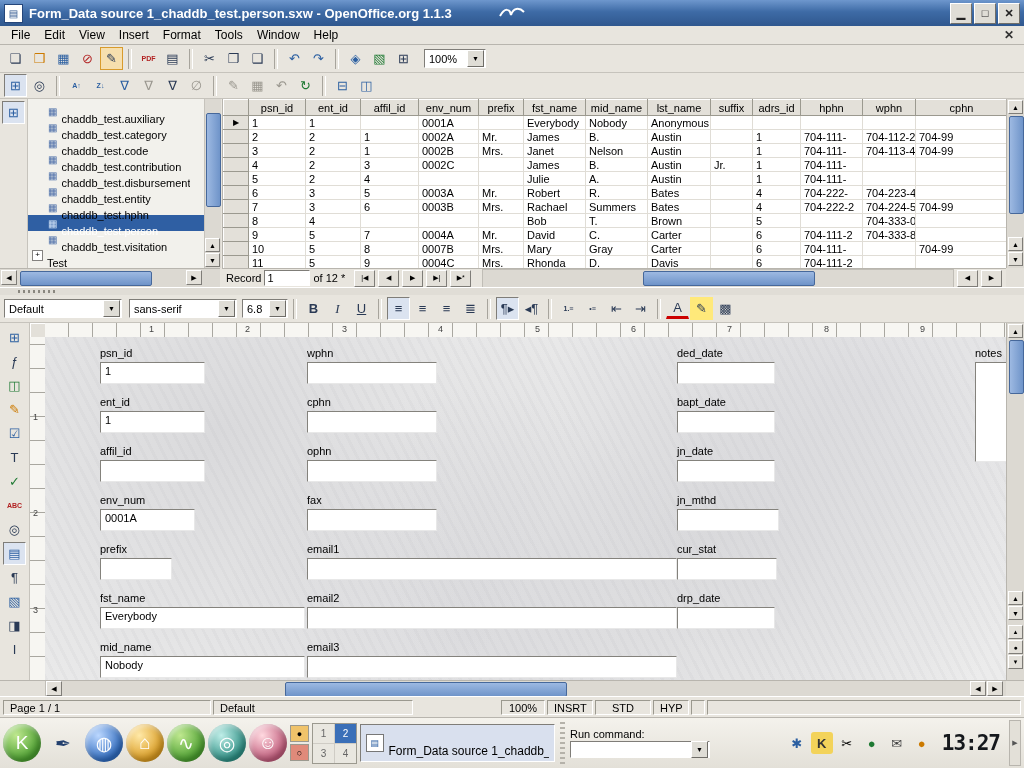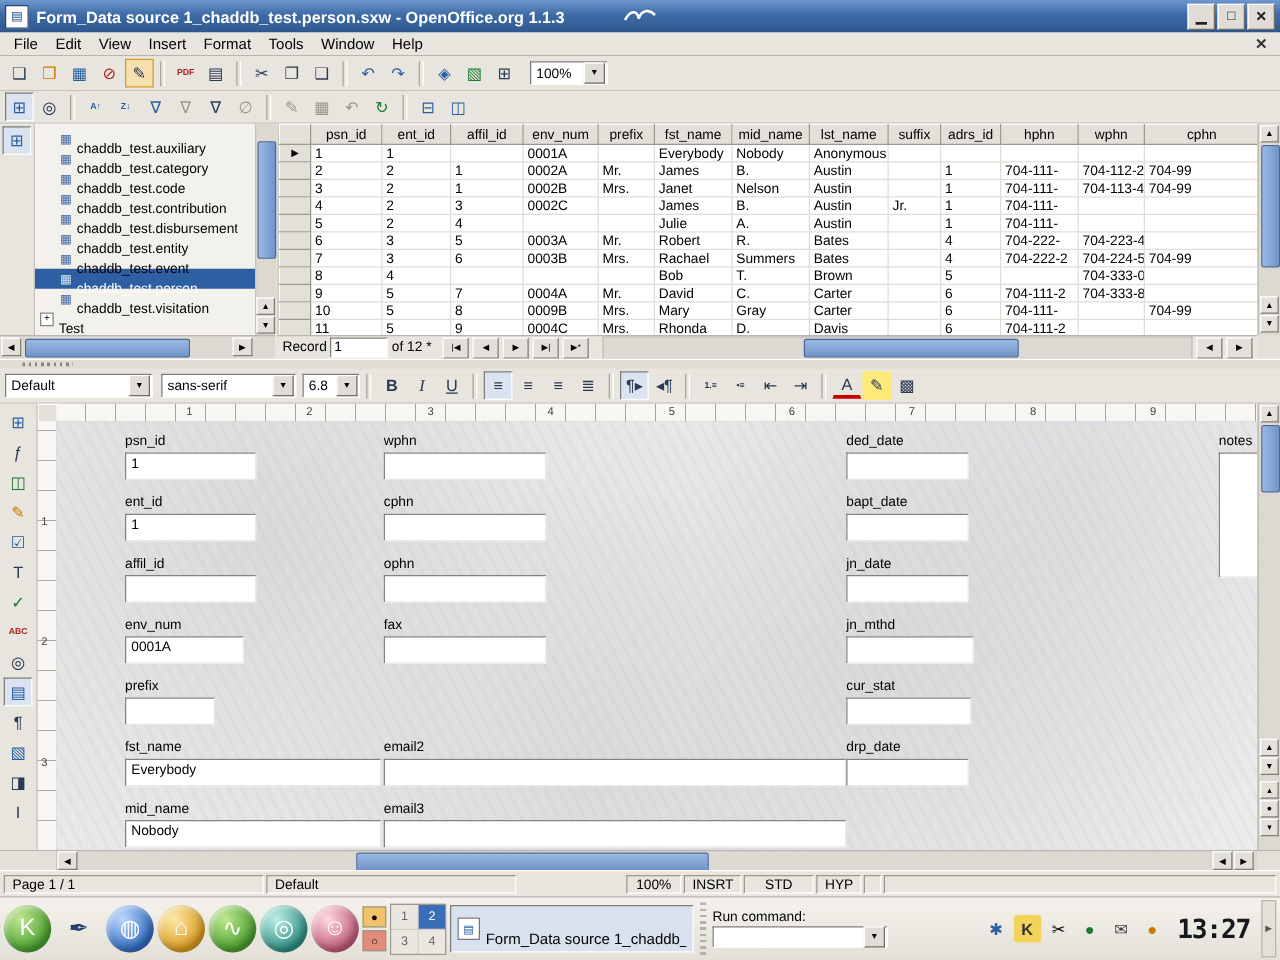--- a/index.html
+++ b/index.html
@@ -230,21 +230,21 @@
       <div class="tree-item">
           <span class="ticon">▦</span>
           <span class="nowrap">chaddb_test.disbursement</span>
         </div>
       <div class="tree-item">
           <span class="ticon">▦</span>
           <span class="nowrap">chaddb_test.entity</span>
         </div>
       <div class="tree-item">
           <span class="ticon">▦</span>
-          <span class="nowrap">chaddb_test.event</span>
+          <span class="nowrap">chaddb_test.hphn</span>
         </div>
       <div class="tree-item selected">
           <span class="ticon">▦</span>
           <span class="nowrap">chaddb_test.person</span>
         </div>
       <div class="tree-item">
           <span class="ticon">▦</span>
           <span class="nowrap">chaddb_test.visitation</span>
         </div>
       <div class="tree-item root">
@@ -454,21 +454,21 @@
               <td>704-111-2</td>
               <td>704-333-8</td>
               <td></td>
             </tr>
 
             <tr>
               <td class="rowhdr"></td>
               <td>10</td>
               <td>5</td>
               <td>8</td>
-              <td>0009B</td>
+              <td>0007B</td>
               <td>Mrs.</td>
               <td>Mary</td>
               <td>Gray</td>
               <td>Carter</td>
               <td></td>
               <td>6</td>
               <td>704-111-</td>
               <td></td>
               <td>704-99</td>
             </tr>
@@ -634,20 +634,24 @@
       <div class="flabel">cphn</div>
       <div class="fbox" style="width:120px;"><span></span></div>
     </div>
     <div class="fld" style="left:262px;top:157px;">
       <div class="flabel">fax</div>
       <div class="fbox" style="width:120px;"><span></span></div>
     </div>
     <div class="fld" style="left:262px;top:108px;">
       <div class="flabel">ophn</div>
       <div class="fbox" style="width:120px;"><span></span></div>
+    </div>
+    <div class="fld" style="left:262px;top:206px;">
+      <div class="flabel">email1</div>
+      <div class="fbox" style="width:360px;"><span></span></div>
     </div>
     <div class="fld" style="left:262px;top:255px;">
       <div class="flabel">email2</div>
       <div class="fbox" style="width:360px;"><span></span></div>
     </div>
     <div class="fld" style="left:262px;top:304px;">
       <div class="flabel">email3</div>
       <div class="fbox" style="width:360px;"><span></span></div>
     </div>
 

